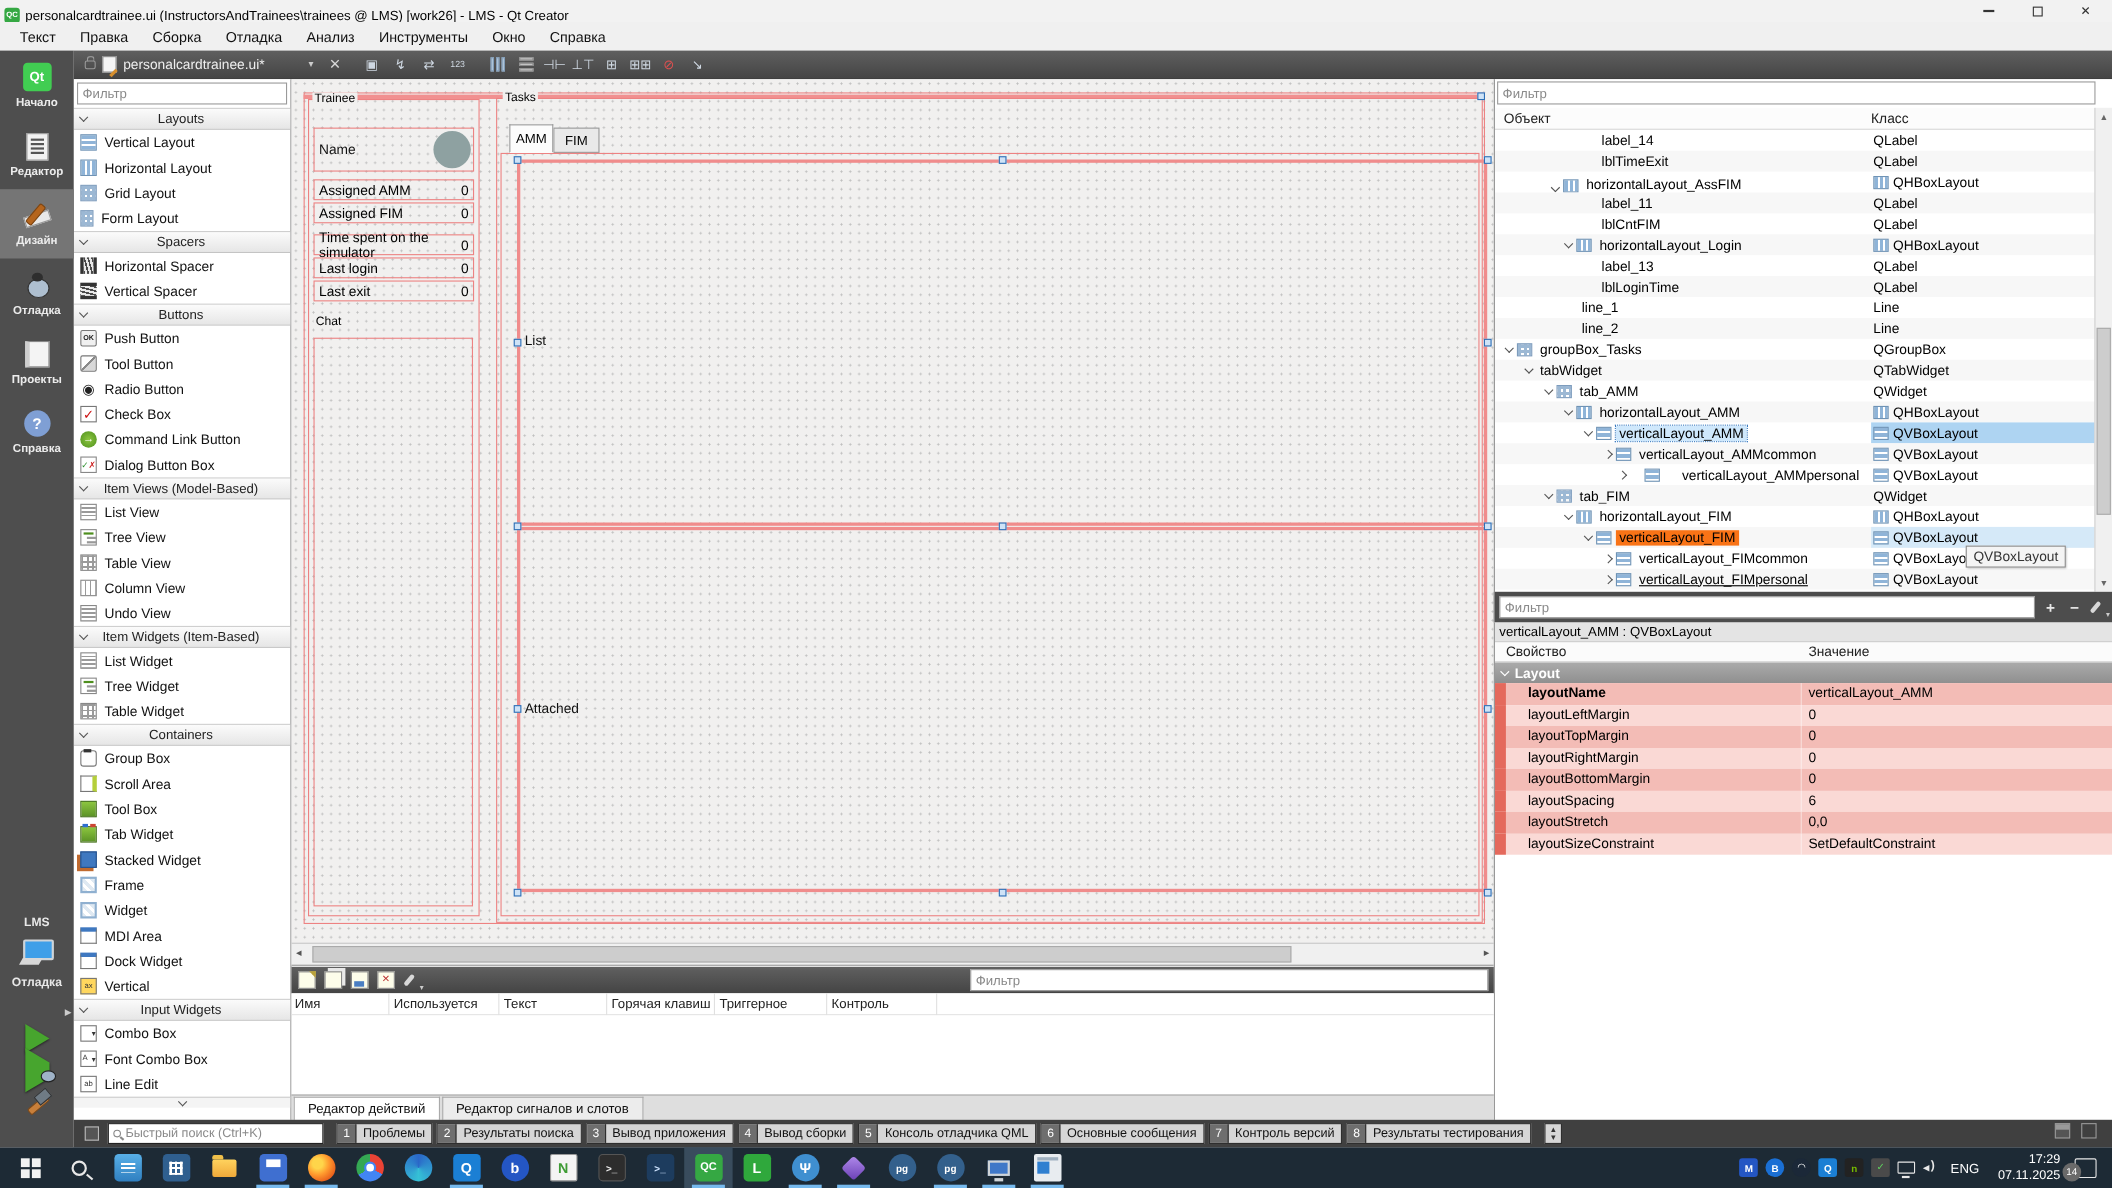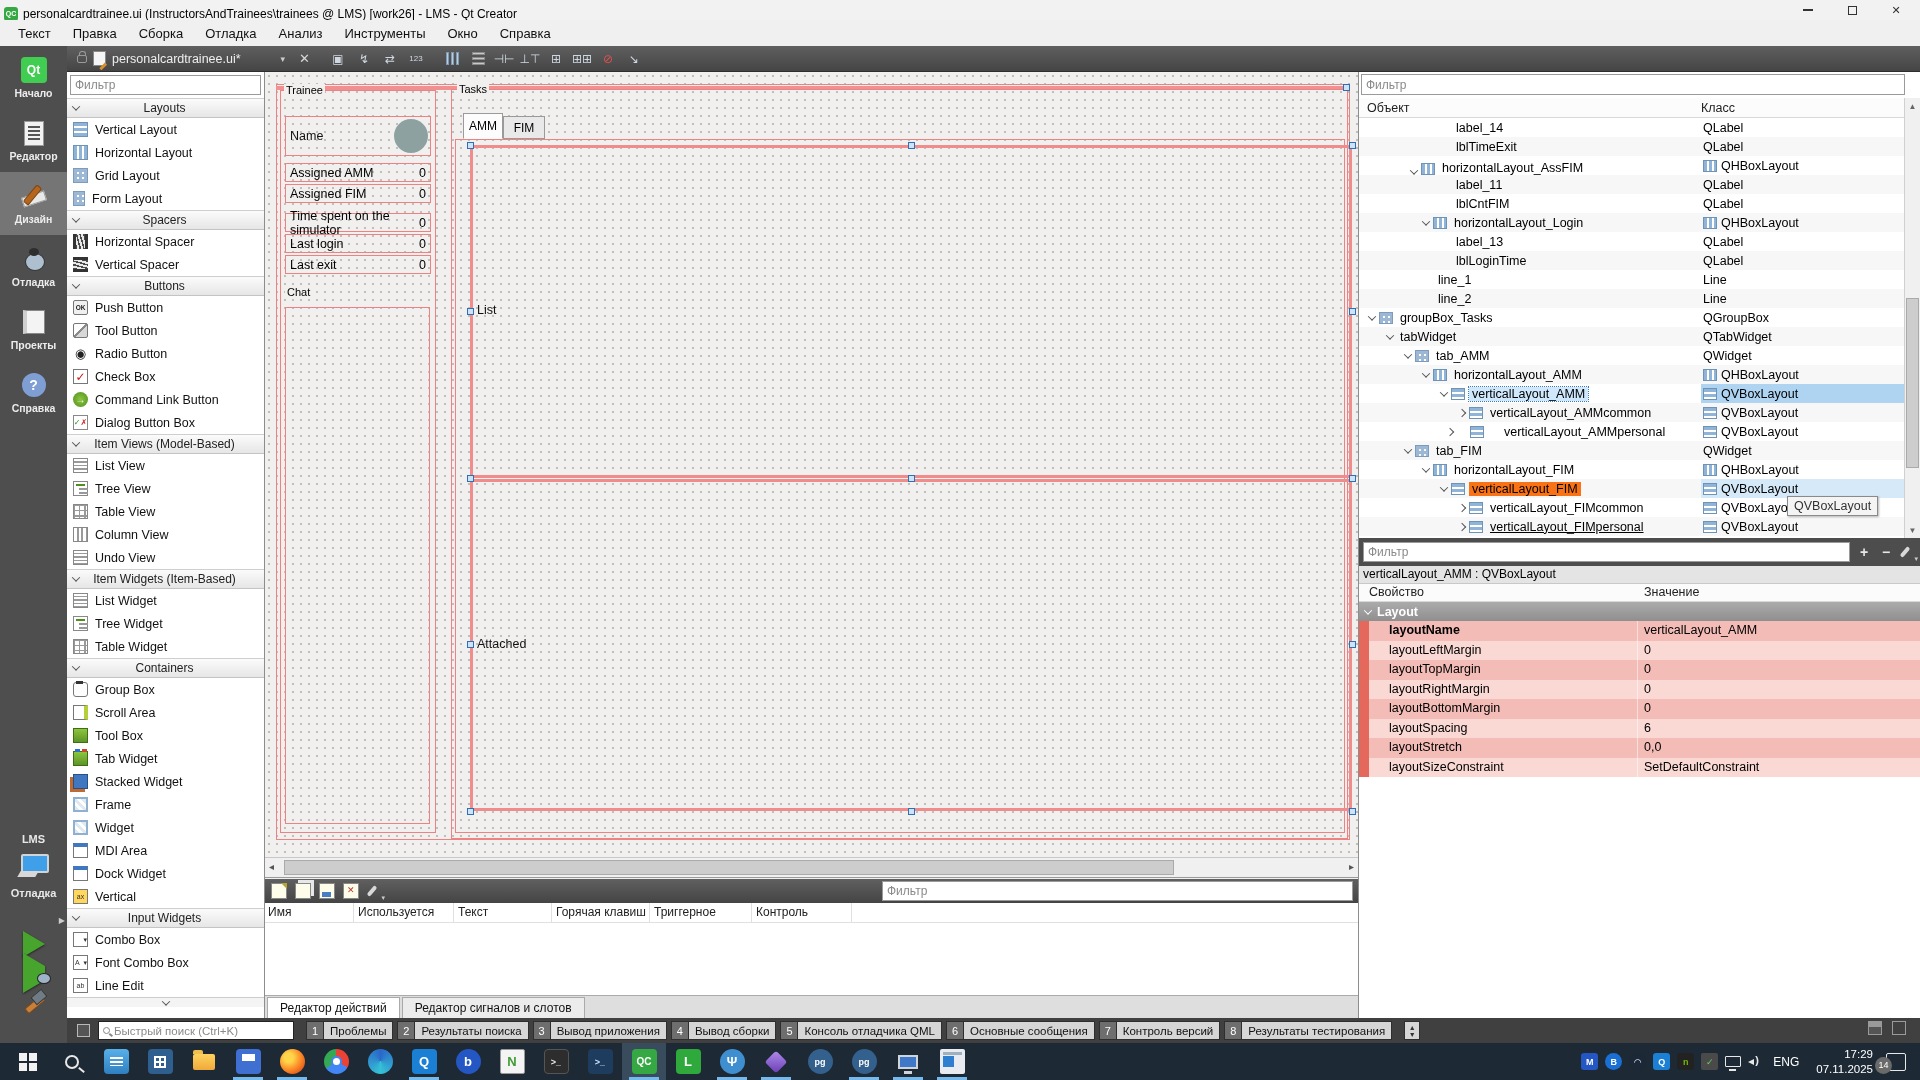--- a/index.html
+++ b/index.html
@@ -778,21 +778,21 @@
             <span class="chev closed"></span>
             <span class="ti ti-v"></span>
             <span class="oname-label">verticalLayout_AMMcommon</span>
           </span>
           <span class="ocell oclass">
             <span class="ti ti-v"></span>
             <span>QVBoxLayout</span>
           </span>
         </div>
         <div class="orow ">
-          <span class="ocell" style="left: 88px; gap: 17px;">
+          <span class="ocell" style="left: 113px; gap: 17px;">
             <span class="chev closed"></span>
             <span class="ti ti-v"></span>
             <span class="oname-label">verticalLayout_AMMpersonal</span>
           </span>
           <span class="ocell oclass">
             <span class="ti ti-v"></span>
             <span>QVBoxLayout</span>
           </span>
         </div>
         <div class="orow even">

